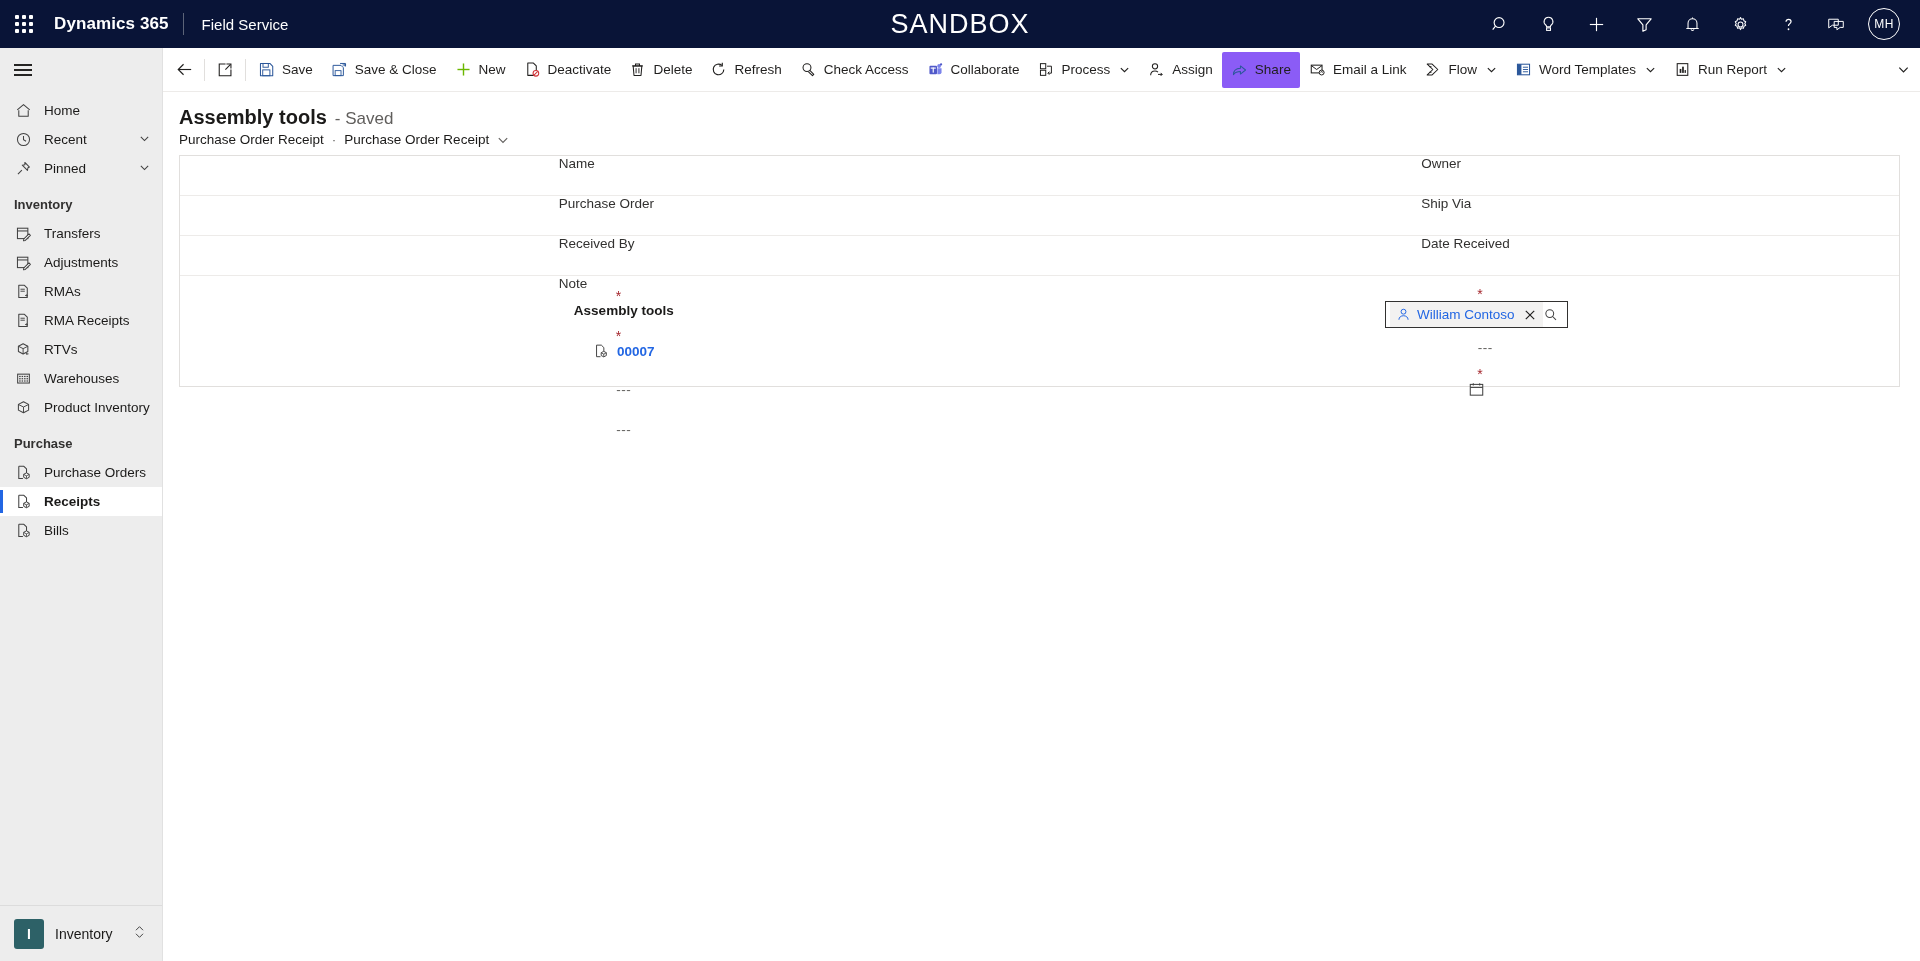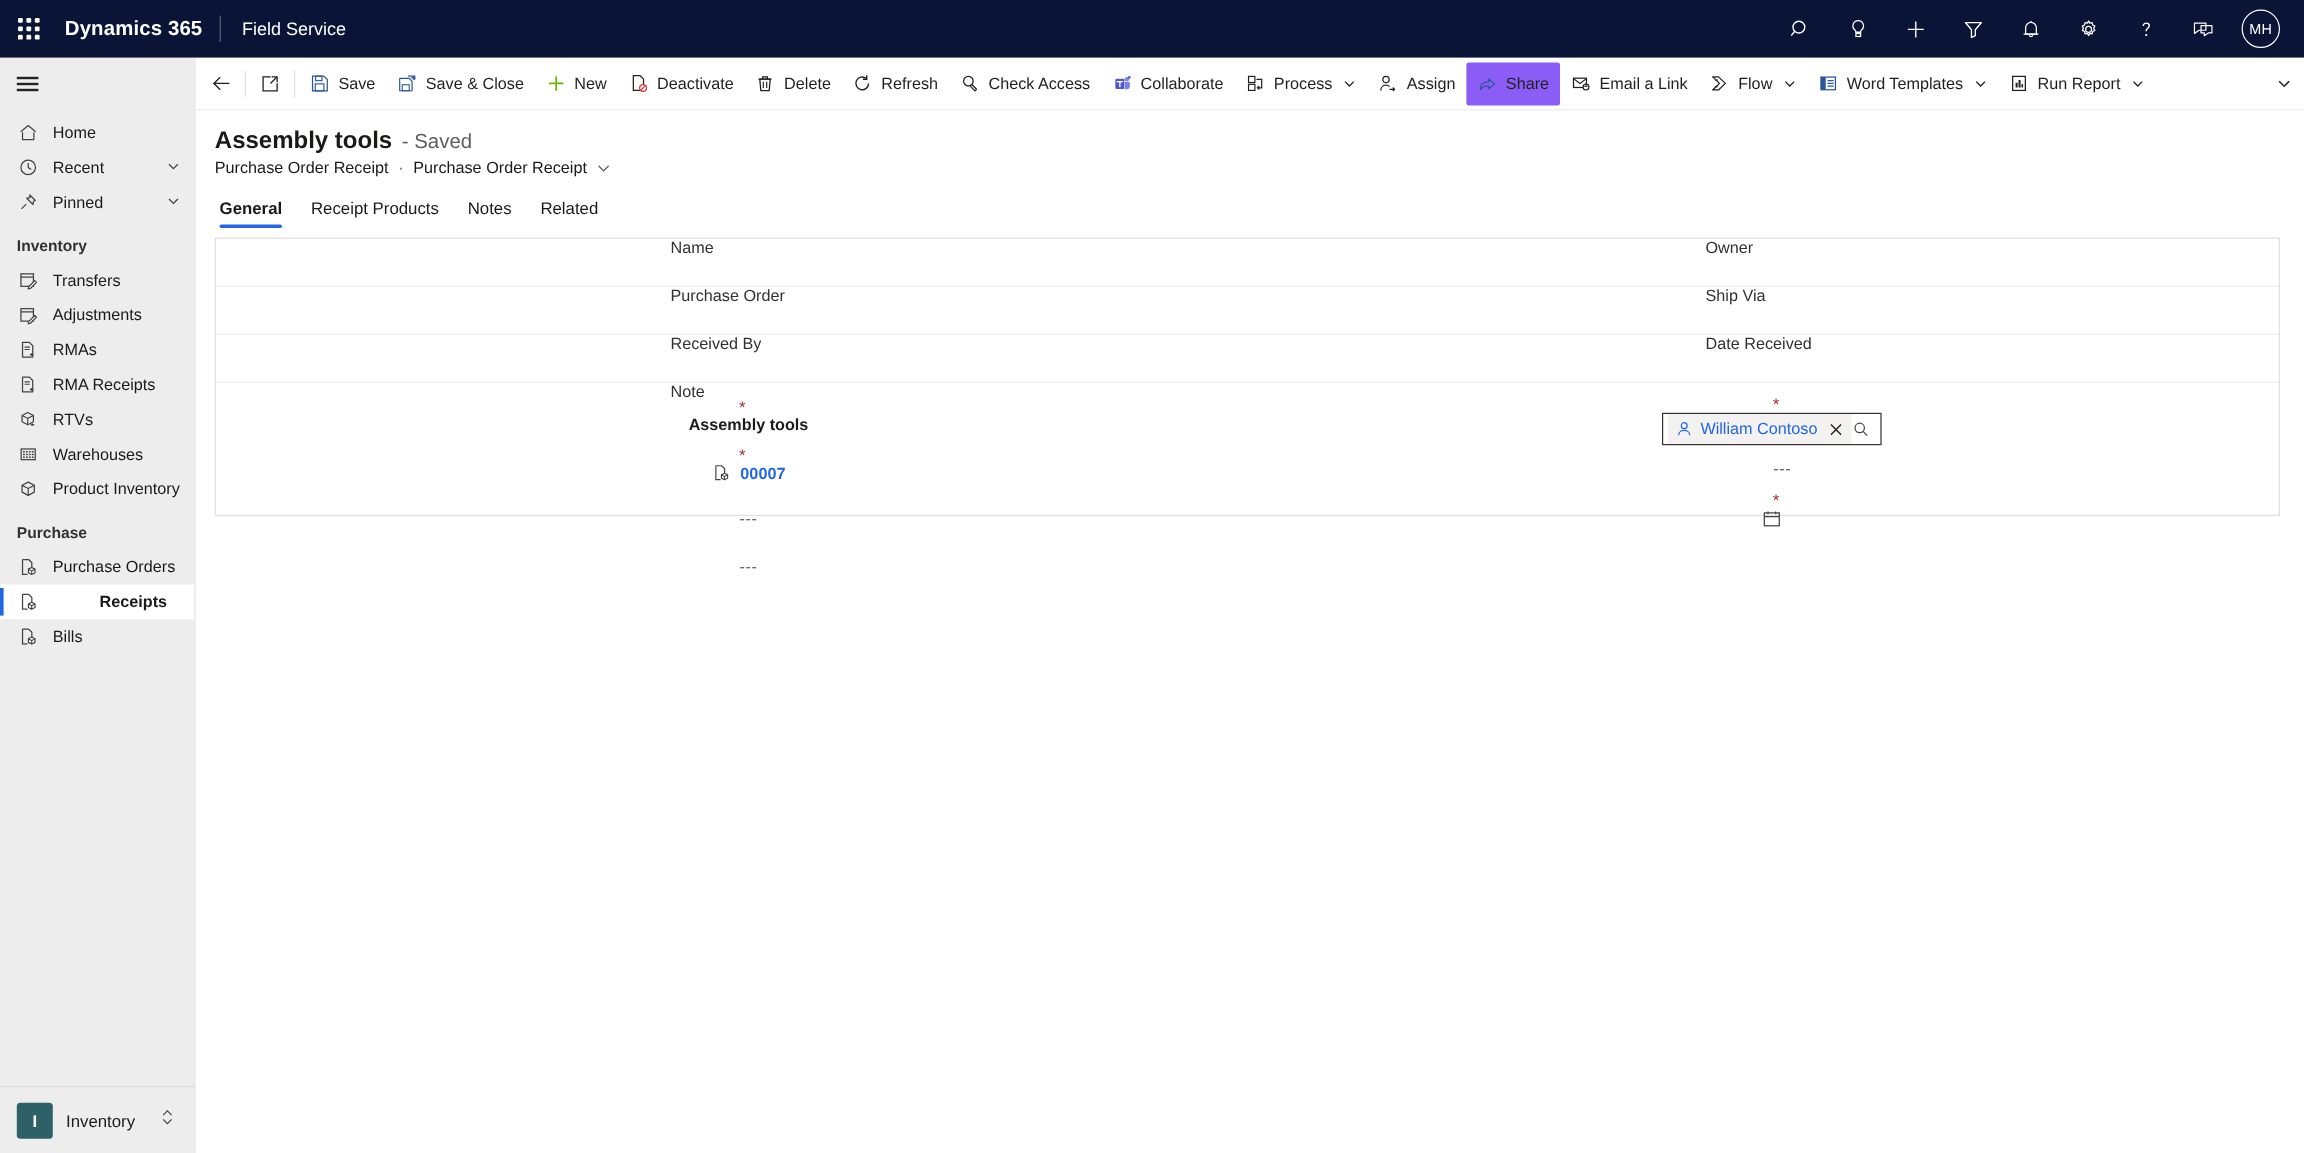--- a/index.html
+++ b/index.html
@@ -99,21 +99,21 @@
     font-size: 13.5px; color: #1b1a19;
     cursor: pointer; position: relative;
     white-space: nowrap;
   }
   .nav-item .ni-icon {
     width: 18px; height: 18px; margin-right: 12px;
     display: flex; align-items: center; justify-content: center; flex: 0 0 18px;
   }
   .nav-item .chev { margin-left: auto; margin-right: 12px; }
   .nav-item.selected {
-    background: #ffffff; font-weight: bold; gap: 39px;
+    background: #ffffff; font-weight: bold;
   }
   .nav-item.selected::before {
     content: ""; position: absolute; left: 0; top: 3px; bottom: 3px;
     width: 3px; background: #2266e3;
   }
   .nav-group {
     font-size: 13px; font-weight: bold; color: #323130;
     padding: 14px 0 7px 14px;
   }
   .app-switch {
@@ -270,20 +270,21 @@
         <i></i>
         <i></i>
         <i></i>
         <i></i>
     </div>
   </div>
   <div class="brand">Dynamics 365</div>
   <div class="brand-sep"></div>
   <div class="app-name">Field Service</div>
 
+  <div class="sandbox-title">SANDBOX</div>
 
   <div class="topbar-right">
     <div class="tb-icon">
       <svg width="19" height="19" viewBox="0 0 20 20">
           <circle cx="8.5" cy="8" r="5.2" fill="none" stroke="#fff" stroke-width="1.2"></circle>
           <line x1="4.7" y1="11.8" x2="1.8" y2="15.4" stroke="#fff" stroke-width="1.2"></line>
         </svg>
     </div>
     <div class="tb-icon">
       <svg width="19" height="19" viewBox="0 0 20 20">
@@ -758,26 +759,20 @@
         <span class="dot">·</span>
         <span>Purchase Order Receipt</span>
         <span class="crumb-chev">
           <svg width="12" height="12" viewBox="0 0 12 12">
               <path d="M1.8 4.2L6 8.4l4.2-4.2" fill="none" stroke="#605e5c" stroke-width="1.1"></path>
             </svg>
         </span>
       </div>
     </div>
 
-    <div class="tabs">
-      <div class="tab active">General</div>
-      <div class="tab">Receipt Products</div>
-      <div class="tab">Notes</div>
-      <div class="tab">Related</div>
-    </div>
 
     <div class="form-card">
 
       <div class="col left">
 
         <div class="frow">
           <div class="flabel">Name</div>
           <div class="freq">*</div>
           <div class="fval bold">Assembly tools</div>
         </div>

